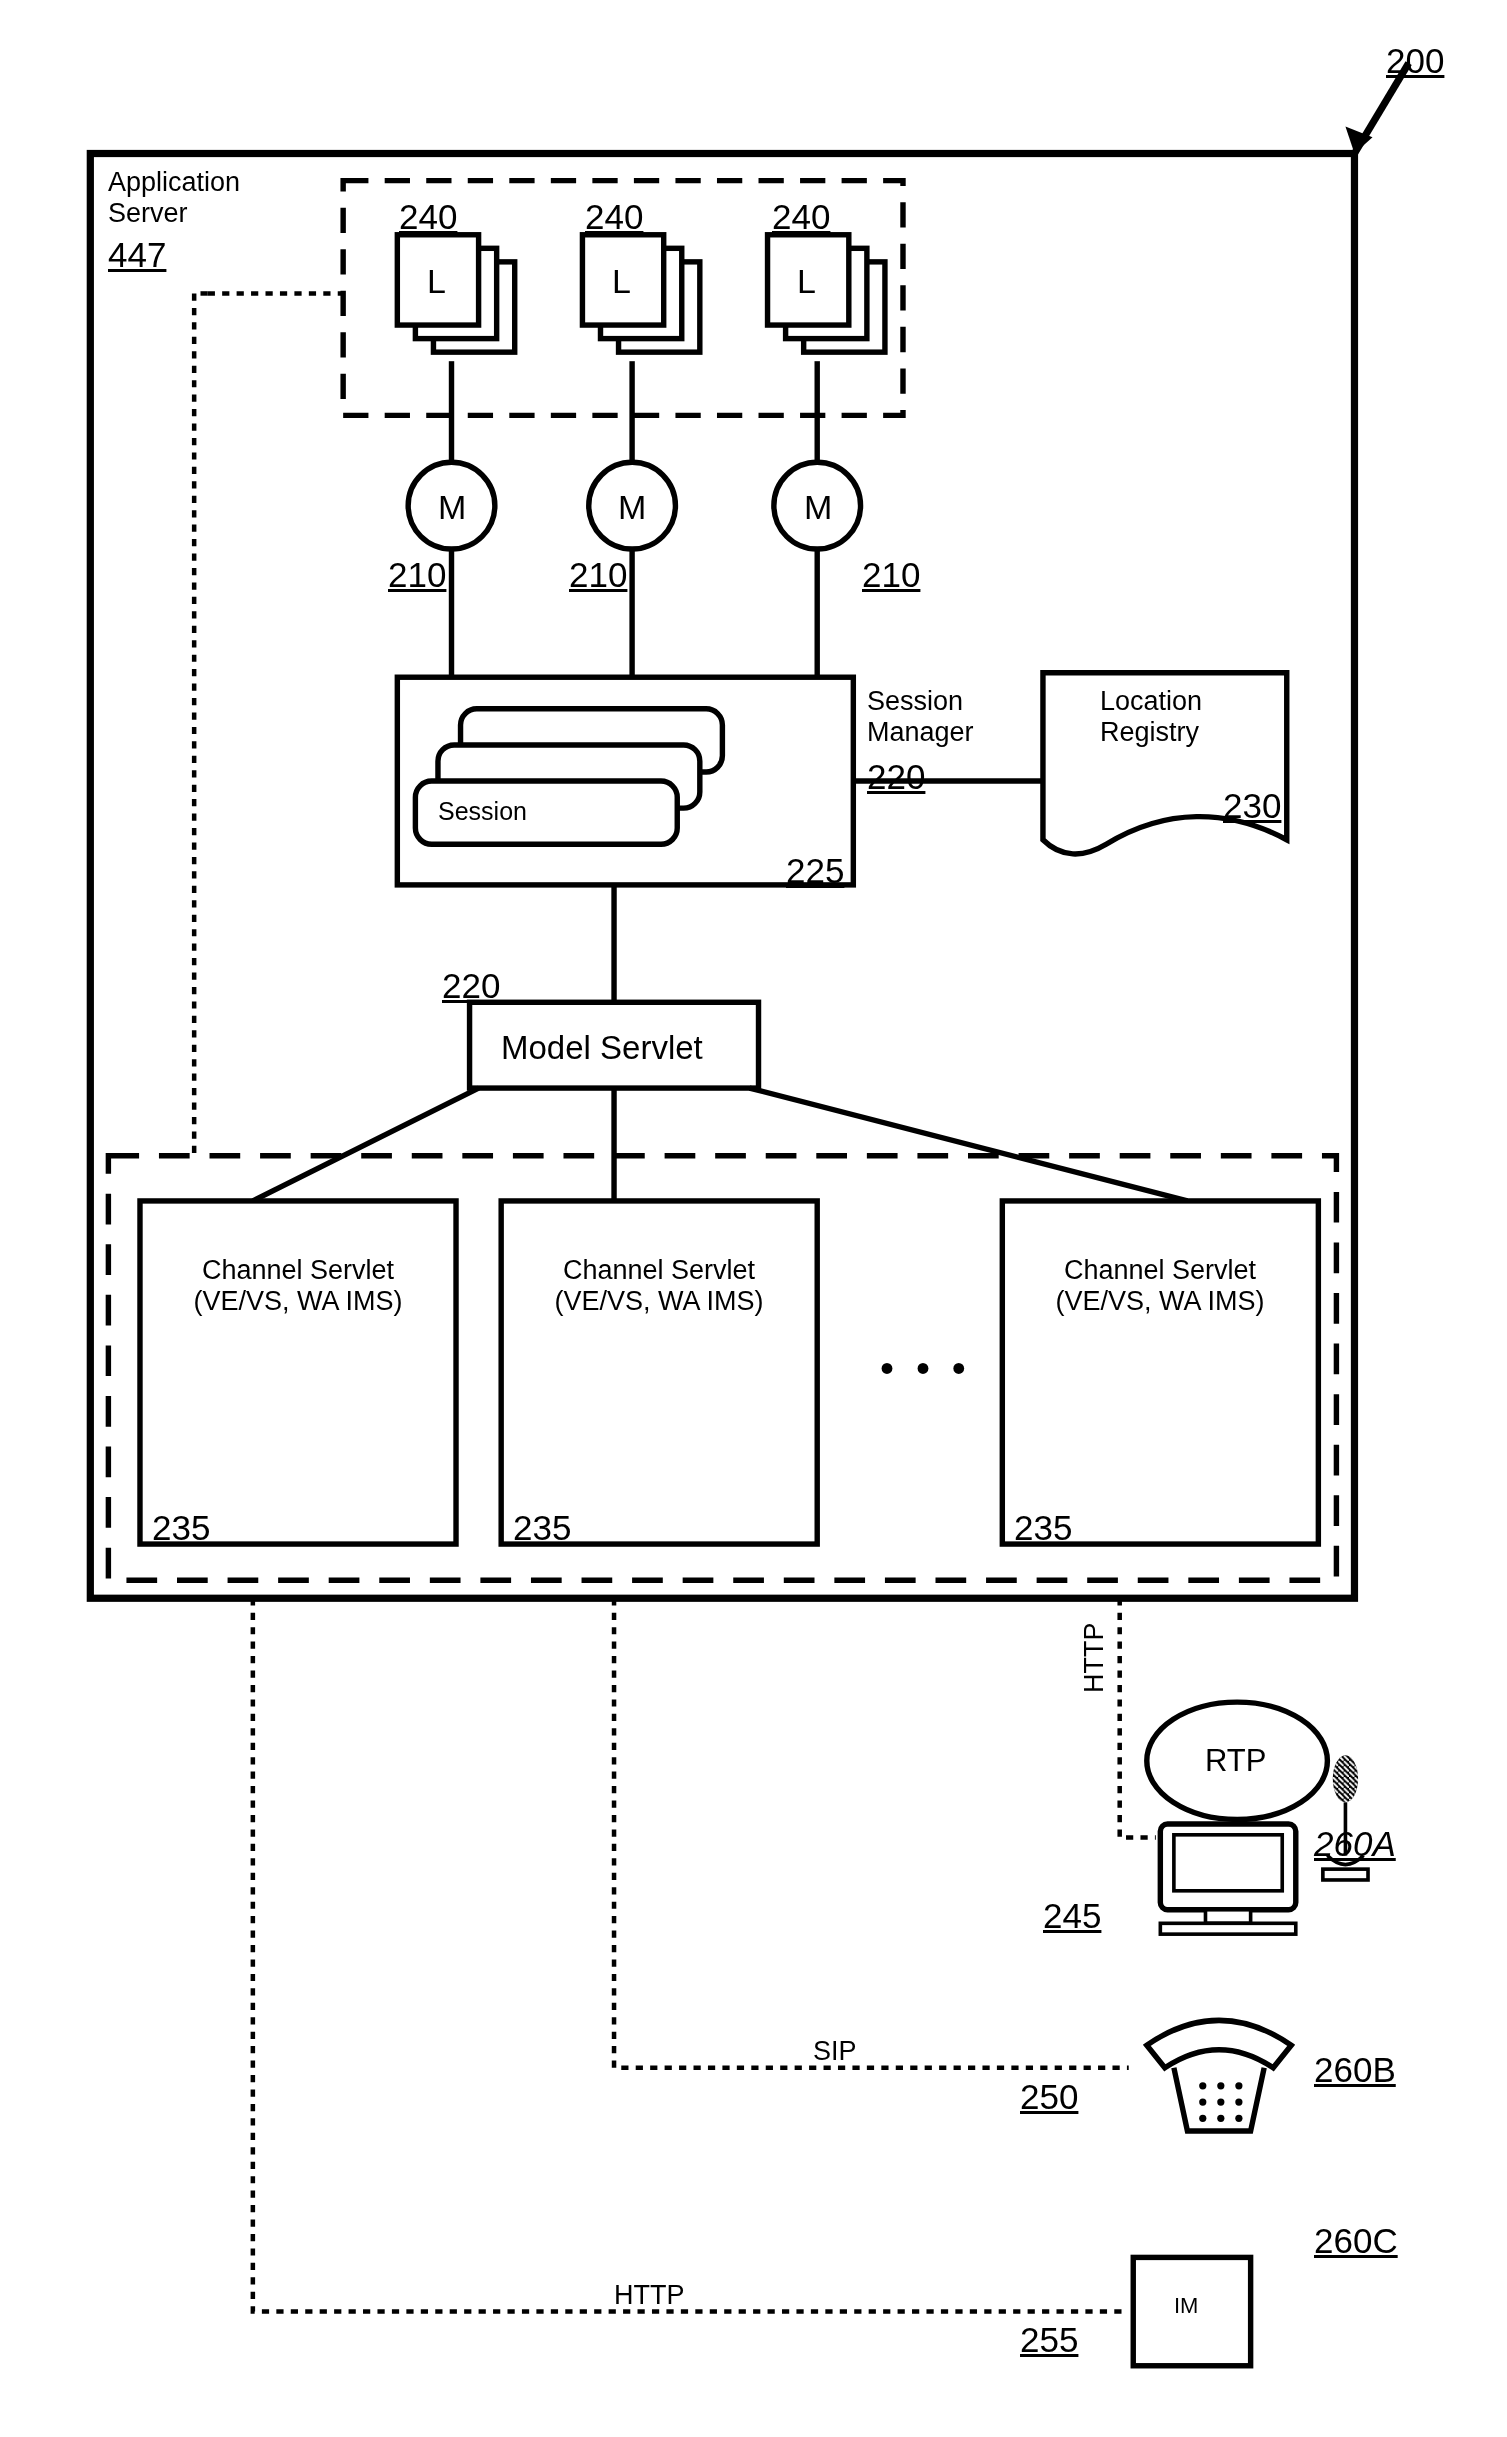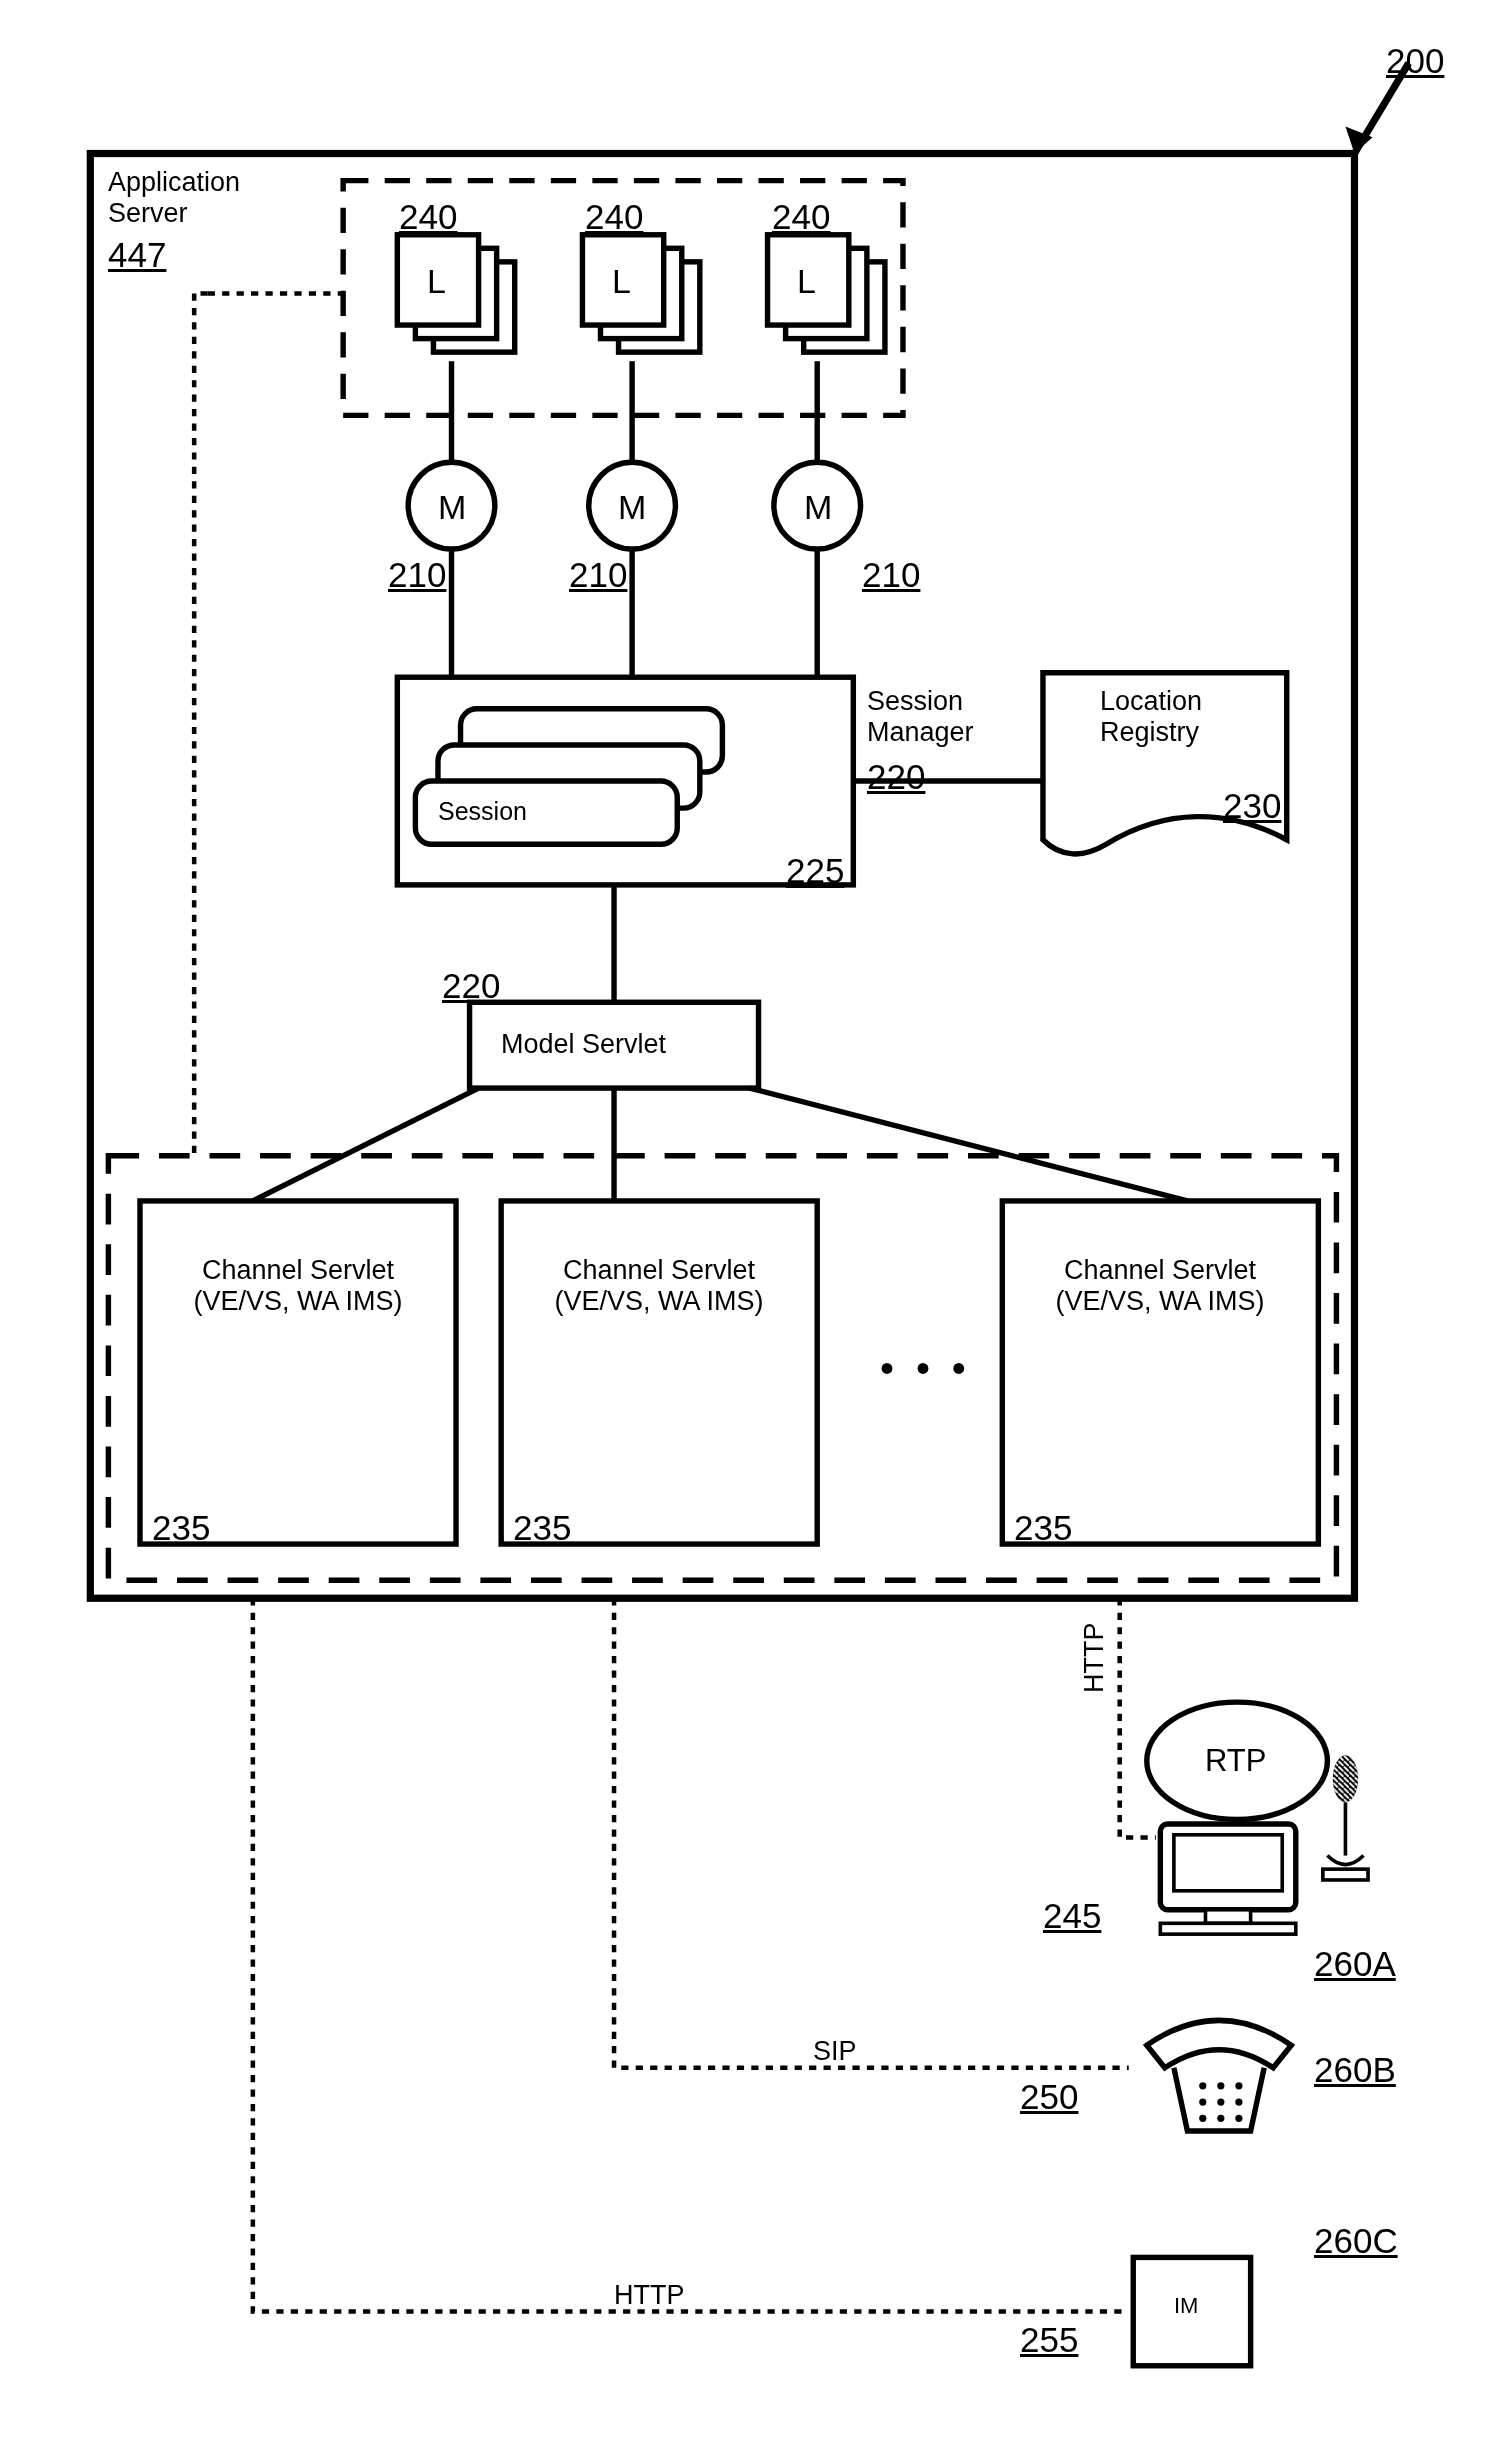--- a/index.html
+++ b/index.html
@@ -171,21 +171,21 @@
 <div class="label" style="left:867px; top:757px;"><span class="num">220</span></div>
 
 <div class="label" style="left:438px; top:797px; font-size:25px;">Session</div>
 <div class="label" style="left:786px; top:851px;"><span class="num">225</span></div>
 
 <div class="label" style="left:1070px; top:686px;margin-left:30px;">Location
 Registry</div>
 <div class="label" style="left:1223px; top:786px;"><span class="num">230</span></div>
 
 <div class="label" style="left:442px; top:966px;"><span class="num">220</span></div>
-<div class="label" style="left:501px; top:1029px; font-size:27px;">Model Servlet</div>
+<div class="label" style="left:501px; top:1029px; font-size:33px;">Model Servlet</div>
 
 <div class="label" style="left:167px; top:1255px; text-align:center; width:262px; white-space:normal;">Channel Servlet
 (VE/VS,
 WA
 IMS)</div>
 <div class="label" style="left:528px; top:1255px; text-align:center; width:262px; white-space:normal;">Channel Servlet
 (VE/VS,
 WA
 IMS)</div>
 <div class="label" style="left:1029px; top:1255px; text-align:center; width:262px; white-space:normal;">Channel Servlet
@@ -198,21 +198,21 @@
 <div class="label" style="left:1014px; top:1508px;"><span class="num">235</span></div>
 
 <div class="label" style="left:880px; top:1345px; font-size:40px; letter-spacing:5.4px;">• • •</div>
 
 <div class="label" style="left:1079px; top:1693px; transform:rotate(-90deg); transform-origin:left top;">HTTP</div>
 <div class="label" style="left:813px; top:2036px;">SIP</div>
 <div class="label" style="left:614px; top:2280px;">HTTP</div>
 
 <div class="label" style="left:1205px; top:1743px; font-size:31px;text-align:right;">RTP</div>
 <div class="label" style="left:1043px; top:1896px;"><span class="num">245</span></div>
-<div class="label" style="left:1314px; top:1944px;"><span class="num">260A</span></div>
+<div class="label" style="left:1314px; top:1824px;font-style:italic;"><span class="num">260A</span></div>
 
 <div class="label" style="left:1314px; top:2050px;"><span class="num">260B</span></div>
 <div class="label" style="left:1020px; top:2077px;"><span class="num">250</span></div>
 
 <div class="label" style="left:1314px; top:2221px;"><span class="num">260C</span></div>
 <div class="label" style="left:1174px; top:2293px; font-size:22px;">IM</div>
 <div class="label" style="left:1020px; top:2320px;"><span class="num">255</span></div>
 
 </div>
 

